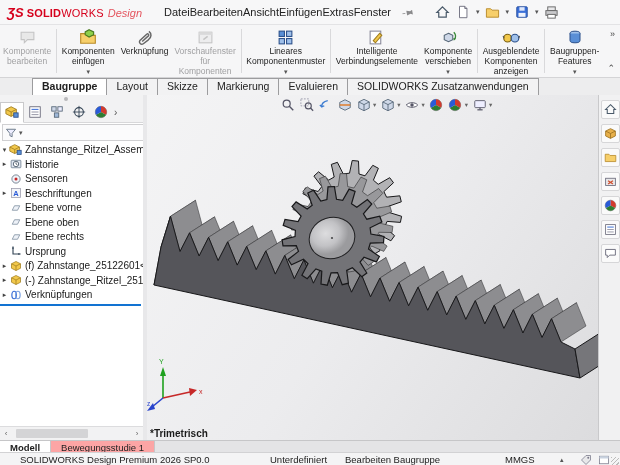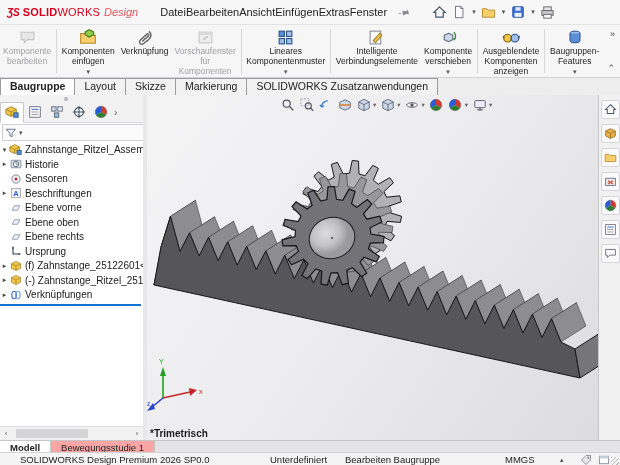--- a/index.html
+++ b/index.html
@@ -5,21 +5,21 @@
   html,body{margin:0;padding:0;}
   body{width:620px;height:465px;position:relative;overflow:hidden;
        font-family:"Liberation Sans",sans-serif;background:#f5f5f6;color:#1a1a1a;
        -webkit-font-smoothing:antialiased;}
   svg{display:block;}
 
   
   .titlebar{position:absolute;left:0;top:0;width:620px;height:24px;background:#f7f7f8;
             border-bottom:1px solid #e3e3e5;display:flex;align-items:center;}
   .logo{display:flex;align-items:baseline;margin-left:7px;white-space:nowrap;}
-  .logo-mark{color:#d6001c;font-weight:bold;font-style:italic;font-size:10px;margin-right:3px;}
+  .logo-mark{color:#d6001c;font-weight:bold;font-style:italic;font-size:13px;margin-right:3px;}
   .brand-bold{color:#d6001c;font-weight:bold;font-size:11px;letter-spacing:.2px;}
   .brand-rest{color:#d6001c;font-weight:normal;font-size:11px;letter-spacing:.2px;}
   .product{color:#e4545e;font-style:italic;font-size:11px;margin-left:4px;}
   .menubar{display:flex;margin-left:22px;font-size:11px;color:#222;}
   .menu-item{cursor:default;}
   .pin{margin-left:10px;color:#777;font-size:11px;transform:rotate(35deg);}
   .quickbar{display:flex;align-items:center;gap:4px;margin-left:18px;}
   .qicon{width:16px;height:16px;display:flex;align-items:center;justify-content:center;}
   .qdrop{font-size:7px;color:#555;margin:0 1px;}
 
@@ -35,21 +35,21 @@
   .rdrop{font-size:7px;color:#555;margin-top:1px;}
   .rsep{width:1px;background:#d9d9db;margin:4px 2px;}
   .ribbon-right{margin-left:auto;display:flex;flex-direction:column;justify-content:space-between;
                 align-items:flex-end;padding:4px 5px;font-size:9px;color:#444;}
 
   
   .cmdtabs{position:absolute;left:0;top:78px;width:620px;height:17px;background:#ededee;
            border-bottom:1px solid #c6c6c8;display:flex;align-items:flex-end;}
   .ctab{font-size:10.5px;padding:1px 9px 2px 9px;border:1px solid #9c9c9e;border-bottom:none;
         background:#f2f2f3;color:#222;margin-right:-1px;height:13px;line-height:13px;}
-  .ctab.active{background:#ffffff;font-weight:bold;}
+  .ctab.active{background:#ffffff;font-weight:bold;margin-left:32px;}
 
   
   .main{position:absolute;left:0;top:95px;width:620px;height:345px;}
   .panel{position:absolute;left:0;top:0;width:143px;height:345px;background:#ffffff;
          border-right:1px solid #c9c9cb;}
   .panel-grip{position:absolute;left:0;top:0;width:143px;height:7px;background:#f2f2f3;}
   .panel-grip .dot{position:absolute;left:64px;top:2px;width:4px;height:4px;border-radius:50%;
                    background:#b9b9bb;}
   .panel-tabs{position:absolute;left:0;top:7px;width:143px;height:20px;background:#f2f2f3;
               display:flex;align-items:center;border-bottom:1px solid #d8d8da;}
@@ -446,20 +446,21 @@
     <span>»</span>
     <span>⌃</span>
   </div>
 </div>
 
 <div class="cmdtabs">
   <span class="ctab active">Baugruppe</span>
   <span class="ctab">Layout</span>
   <span class="ctab">Skizze</span>
   <span class="ctab">Markierung</span>
+  <span class="ctab">Evaluieren</span>
   <span class="ctab">SOLIDWORKS Zusatzanwendungen</span>
 </div>
 
 <div class="main">
 
   <div class="panel">
     <div class="panel-grip">
         <span class="dot"></span>
       </div>
     <div class="panel-tabs">

